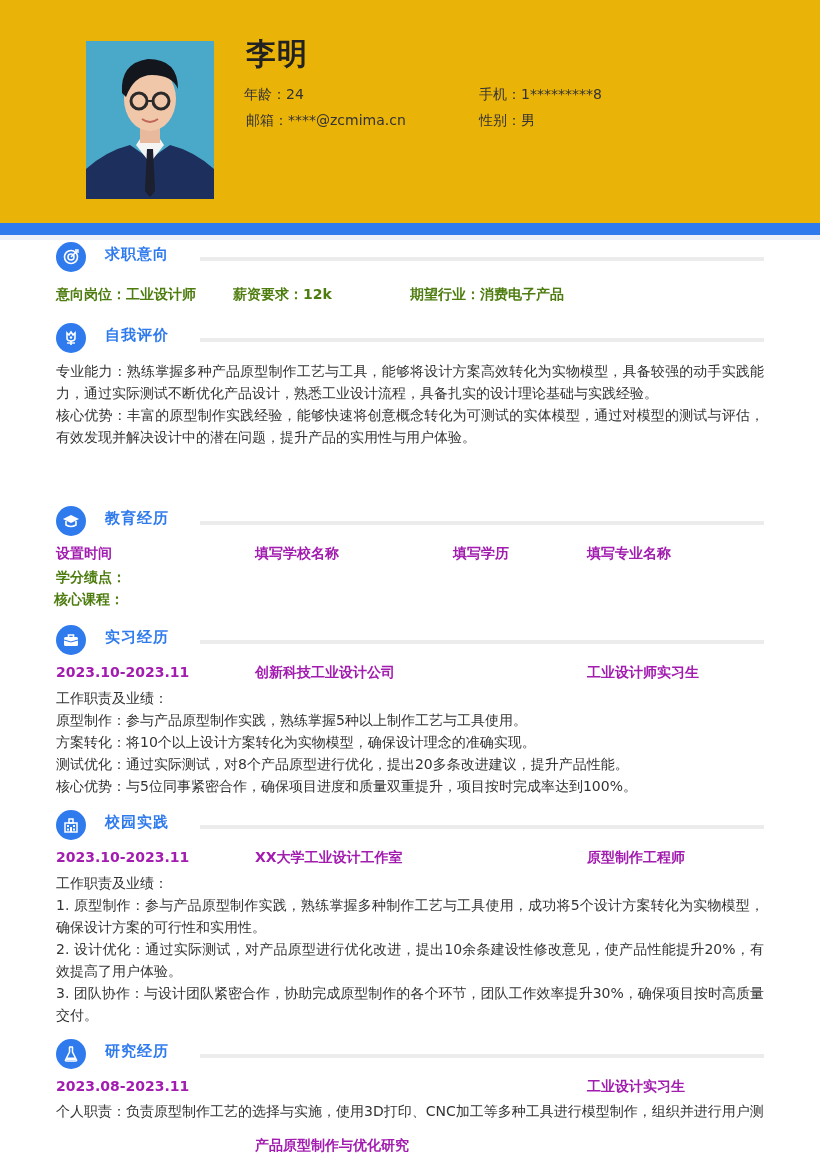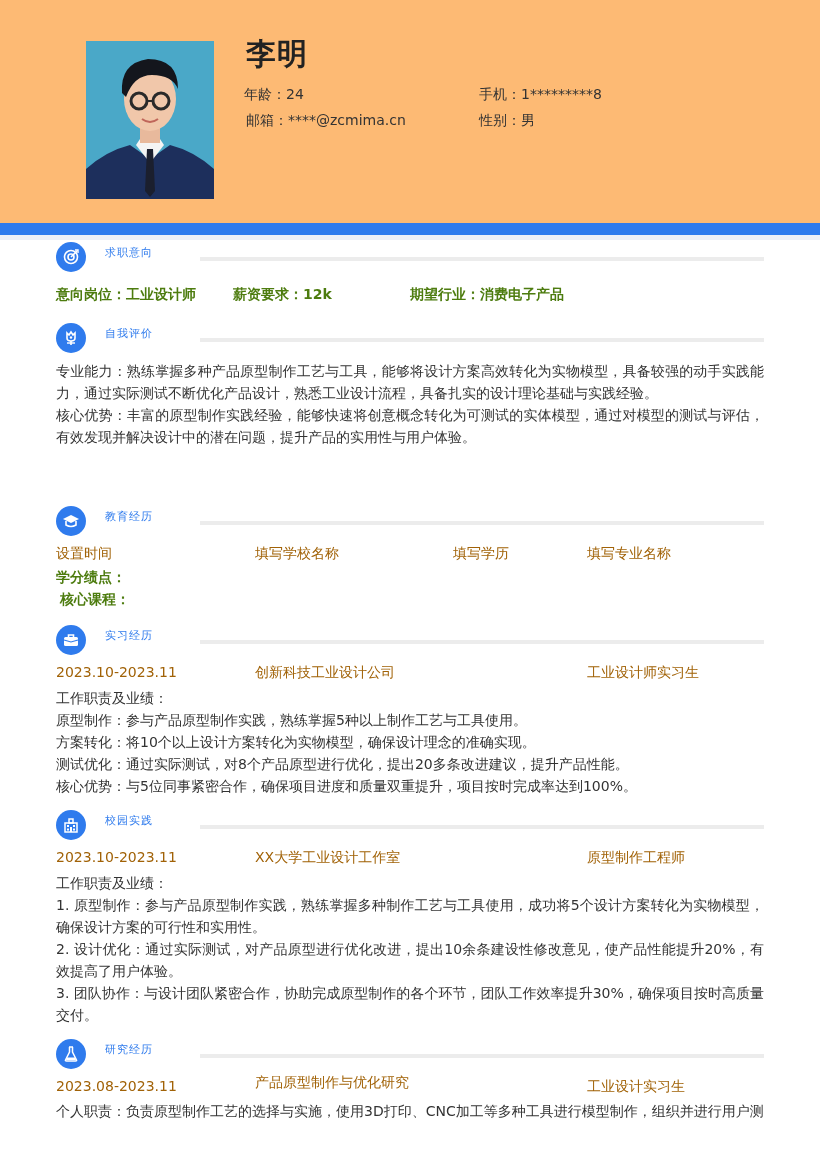--- a/index.html
+++ b/index.html
@@ -1,34 +1,34 @@
 <!DOCTYPE html>
 <html><head>
 <meta charset="utf-8">
 <style>
   * { margin: 0; padding: 0; box-sizing: border-box; }
   html, body { width: 820px; height: 1160px; overflow: hidden; background: #ffffff; }
   body { font-family: "DejaVu Sans", "Liberation Sans", sans-serif; color: #333333; font-size: 14px; position: relative; }
 
-  .header { position: absolute; left: 0; top: 0; width: 820px; height: 223px; background: #fdba74; }
+  .header { position: absolute; left: 0; top: 0; width: 820px; height: 223px; background: #eab308; }
   .photo { position: absolute; left: 86px; top: 41px; width: 128px; height: 158px; background: #4aa8c8; overflow: hidden; }
   .name { position: absolute; left: 246px; top: 34px; font-size: 30px; font-weight: bold; color: #222222; letter-spacing: 1px; }
   .info { position: absolute; font-size: 14px; color: #333333; white-space: nowrap; }
 
   .bluebar { position: absolute; left: 0; top: 223px; width: 820px; height: 12px; background: #2f7bed; }
   .lightbar { position: absolute; left: 0; top: 235px; width: 820px; height: 5px; background: #eef0f7; }
 
   .section-head { position: absolute; left: 56px; width: 708px; height: 32px; }
   .sec-icon { position: absolute; left: 0; top: 0; width: 30px; height: 30px; border-radius: 50%; background: #2f7bed; display: flex; align-items: center; justify-content: center; }
   .sec-icon svg { width: 18px; height: 18px; }
-  .sec-title { position: absolute; left: 49px; top: 3px; font-size: 11px; font-weight: normal; color: #2f7bed; letter-spacing: 1px; }
+  .sec-title { position: absolute; left: 49px; top: 3px; font-size: 15px; font-weight: bold; color: #2f7bed; letter-spacing: 1px; }
   .sec-line { position: absolute; left: 144px; top: 15px; width: 564px; height: 4px; background: #ececec; }
 
   .row { position: absolute; font-size: 14px; color: #4d7c0f; white-space: nowrap; font-weight: bold; }
-  .b { font-weight: normal; color: #a16207; }
+  .b { font-weight: bold; color: #a21caf; }
   .para { position: absolute; left: 56px; width: 708px; font-size: 14px; line-height: 22px; color: #333333; text-align: justify; }
   .para p { margin: 0; }
 </style>
 </head>
 <body>
 
 <div class="header">
   <div class="photo">
     <svg width="128" height="158" viewBox="0 0 128 158">
       <rect width="128" height="158" fill="#4aa8c8"></rect>
@@ -103,21 +103,21 @@
       </svg>
   </div>
   <div class="sec-title">教育经历</div>
   <div class="sec-line"></div>
 </div>
 <div class="row b" style="left:56px; top:545px;">设置时间</div>
 <div class="row b" style="left:255px; top:545px;">填写学校名称</div>
 <div class="row b" style="left:453px; top:545px;">填写学历</div>
 <div class="row b" style="left:587px; top:545px;">填写专业名称</div>
 <div class="row" style="left:56px; top:569px;">学分绩点：</div>
-<div class="row" style="left:60px; top:591px;">核心课程：</div>
+<div class="row" style="left:54px; top:591px;">核心课程：</div>
 
 <div class="section-head" style="top:625px;">
   <div class="sec-icon">
     <svg viewBox="0 0 18 18">
         <rect x="2" y="6" width="14" height="9" rx="1.5" fill="#fff"></rect>
         <path d="M6.5 6 L6.5 4 L11.5 4 L11.5 6" fill="none" stroke="#fff" stroke-width="1.6"></path>
         <path d="M2 9 L9 11 L16 9" fill="none" stroke="#2f7bed" stroke-width="1.2"></path>
       </svg>
   </div>
   <div class="sec-title">实习经历</div>
@@ -163,17 +163,17 @@
   <div class="sec-icon">
     <svg viewBox="0 0 18 18">
         <path d="M7 2 L11 2 M7.5 2 L7.5 7 L3.5 15 Q3 16 4.5 16 L13.5 16 Q15 16 14.5 15 L10.5 7 L10.5 2" fill="none" stroke="#fff" stroke-width="1.5"></path>
         <path d="M5 12.5 L13 12.5 L14 15 L4 15 Z" fill="#fff"></path>
       </svg>
   </div>
   <div class="sec-title">研究经历</div>
   <div class="sec-line"></div>
 </div>
 <div class="row b" style="left:56px; top:1078px;">2023.08-2023.11</div>
-<div class="row b" style="left:255px; top:1074px;">产品原型制作与优化研究</div>
+<div class="row b" style="left:255px; top:1137px;">产品原型制作与优化研究</div>
 <div class="row b" style="left:587px; top:1078px;">工业设计实习生</div>
 <div class="para" style="top:1100px;">
   <p>个人职责：负责原型制作工艺的选择与实施，使用3D打印、CNC加工等多种工具进行模型制作，组织并进行用户测</p>
 </div>
 
 </body></html>

